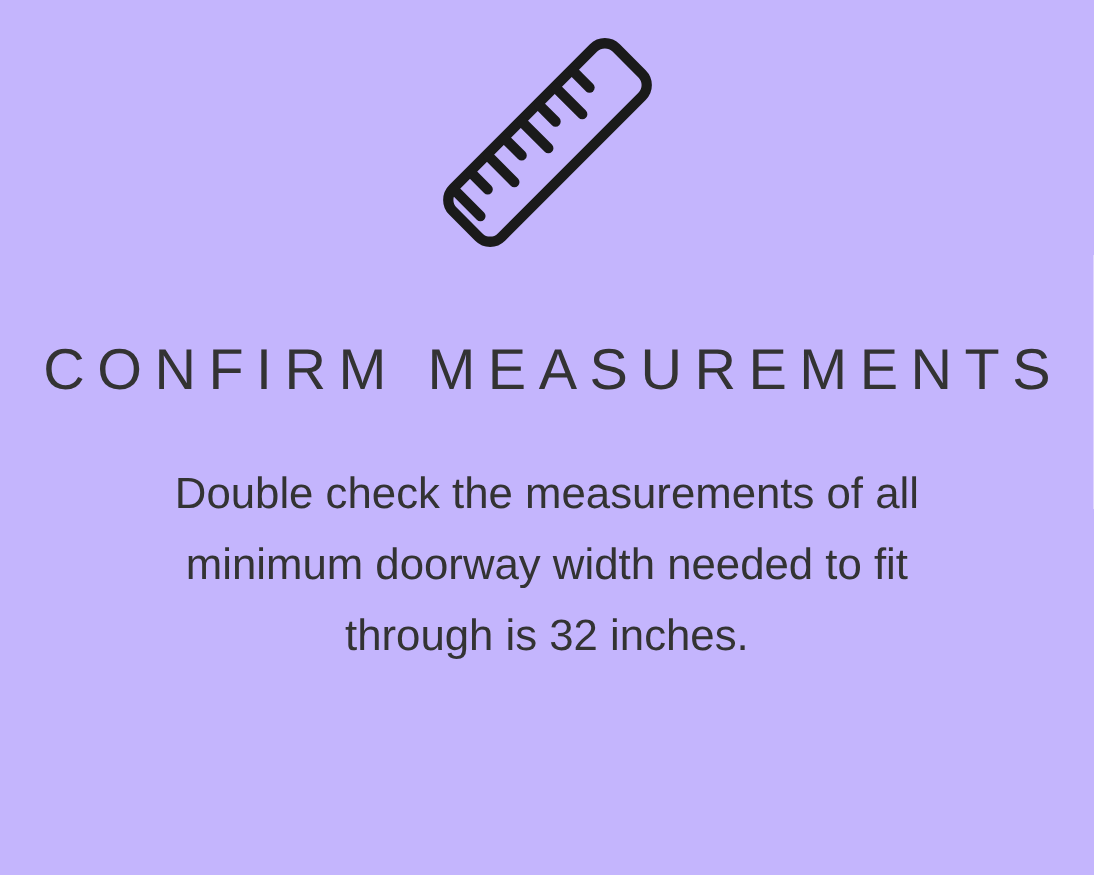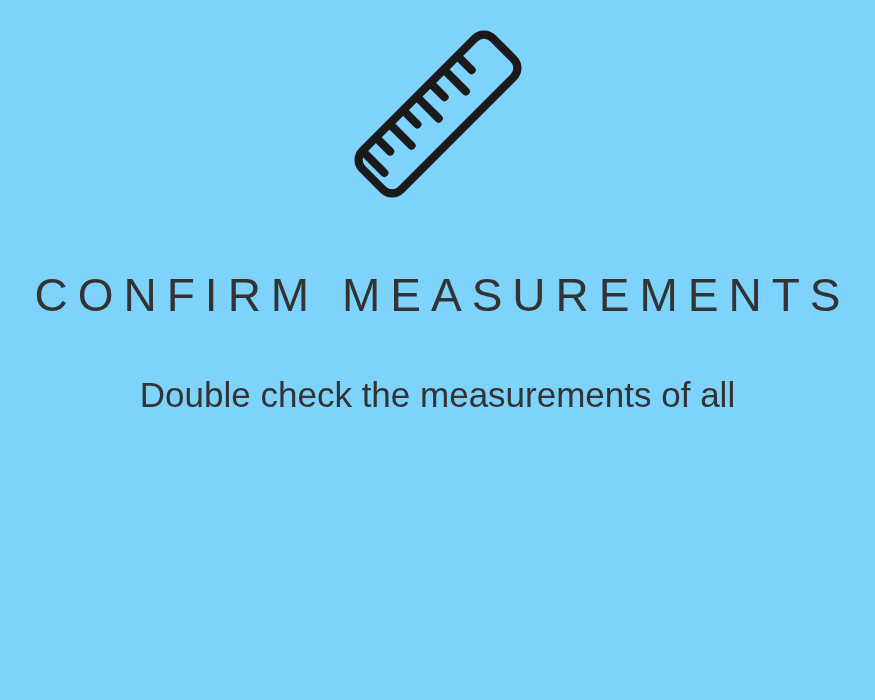--- a/index.html
+++ b/index.html
@@ -4,21 +4,21 @@
 <style>
   html, body {
     margin: 0;
     padding: 0;
     background: #ffffff;
   }
   .card {
     position: relative;
     width: 875px;
     height: 700px;
-    background: #7dd3fc;
+    background: #c4b5fd;
     overflow: hidden;
     display: flex;
     flex-direction: column;
     align-items: center;
     font-family: "Liberation Sans", sans-serif;
   }
   .icon-wrap {
     margin-top: 18px;
     width: 192px;
     height: 192px;
@@ -84,15 +84,17 @@
         <line class="ruler-tick" x1="39" y1="-28" x2="39" y2="4"></line>
         <line class="ruler-tick" x1="60" y1="-28" x2="60" y2="-8"></line>
       </g>
     </svg>
   </div>
 
   <h1 class="title">CONFIRM MEASUREMENTS</h1>
 
   <div class="body-text">
     <div class="body-line">Double check the measurements of all</div>
+    <div class="body-line">minimum doorway width needed to fit</div>
+    <div class="body-line">through is 32 inches.</div>
   </div>
 
 </div>
 
 </body></html>

